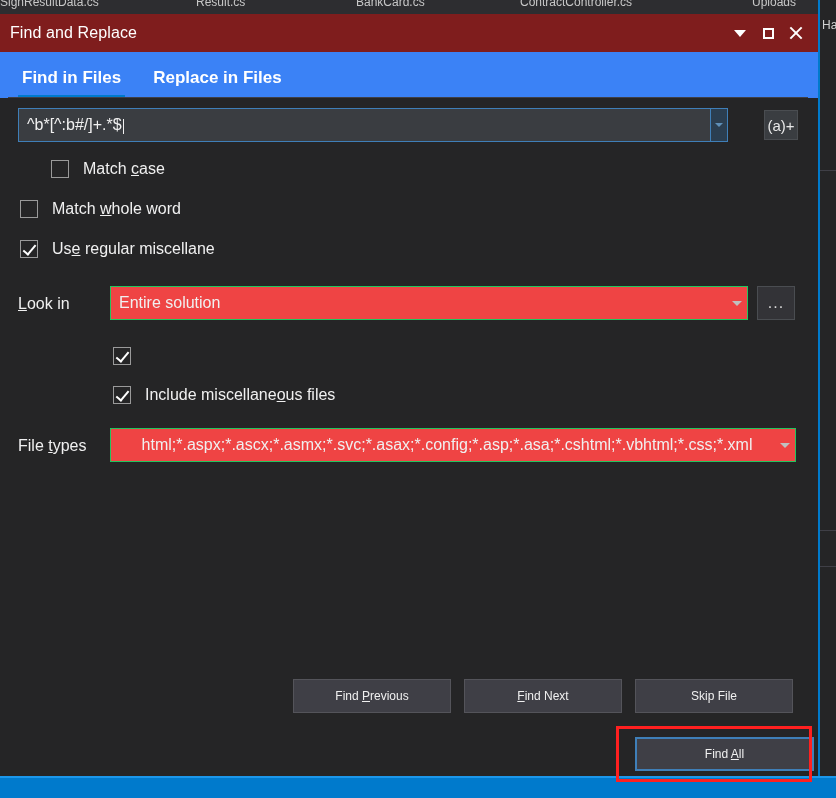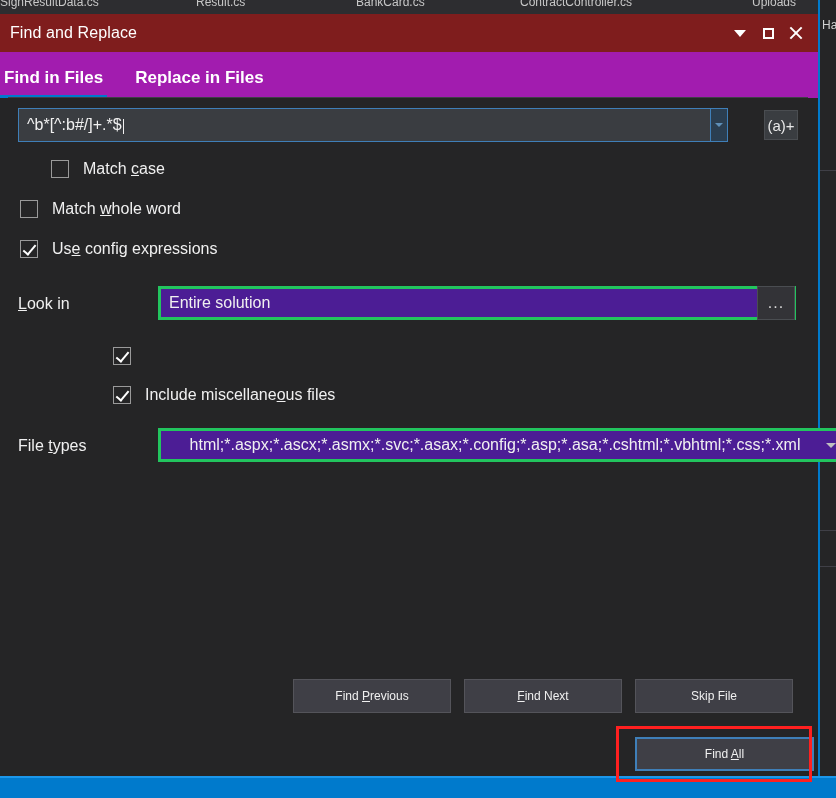--- a/index.html
+++ b/index.html
@@ -133,23 +133,24 @@
     width: 16px; height: 2px;
     background: #ffffff;
   }
   .glyph-close:before { transform: rotate(45deg); }
   .glyph-close:after  { transform: rotate(-45deg); }
 
   
   .tabs {
     position: relative;
     height: 46px;
-    background: #a21caf;
+    background: #3b82f6;
     display: flex;
     align-items: flex-end;
+    padding-left: 18px;
     box-sizing: border-box;
   }
   .tab {
     font-size: 17px;
     font-weight: bold;
     color: #ffffff;
     padding: 0 4px 7px 4px;
     margin-right: 24px;
     cursor: default;
     border-bottom: 3px solid transparent;
@@ -268,27 +269,26 @@
 
   
   .lbl {
     position: absolute;
     font-size: 16px;
     color: #f0f0f0;
     white-space: nowrap;
   }
   .combo {
     position: absolute;
-    background: #4c1d95;
-    border: 3px solid #22c55e;
-    box-sizing: border-box;
-    display: flex;
-    align-items: center;
-    cursor: default;
-    margin-left: 48px;
+    background: #ef4444;
+    border: 1px solid #22c55e;
+    box-sizing: border-box;
+    display: flex;
+    align-items: center;
+    cursor: default;
   }
   .combo-text {
     font-size: 16px;
     color: #f0f0f0;
     padding-left: 8px;
     flex: 1;
     white-space: nowrap;
     overflow: hidden;
   }
   .combo-arrow-box {
@@ -407,21 +407,21 @@
       <span class="chk-label"><span>Match </span><span class="mn">c</span><span>ase</span></span>
     </div>
 
     <div class="chk-row" style="left:20px; top:102px;">
       <span class="chk"></span>
       <span class="chk-label"><span>Match </span><span class="mn">w</span><span>hole word</span></span>
     </div>
 
     <div class="chk-row" style="left:20px; top:142px;">
       <span class="chk checked"></span>
-      <span class="chk-label"><span>Us</span><span class="mn">e</span><span> config expressions</span></span>
+      <span class="chk-label"><span>Us</span><span class="mn">e</span><span> regular miscellane</span></span>
     </div>
 
     <div class="lbl" style="left:18px; top:197px;"><span class="mn">L</span><span>ook in</span></div>
     <div class="combo" style="left:110px; top:188px; width:638px; height:34px;">
       <span class="combo-text">Entire solution</span>
       <span class="combo-arrow-box">
           <span class="combo-arrow"></span>
         </span>
     </div>
     <div class="browse-btn" style="left:757px; top:188px;">...</div>

